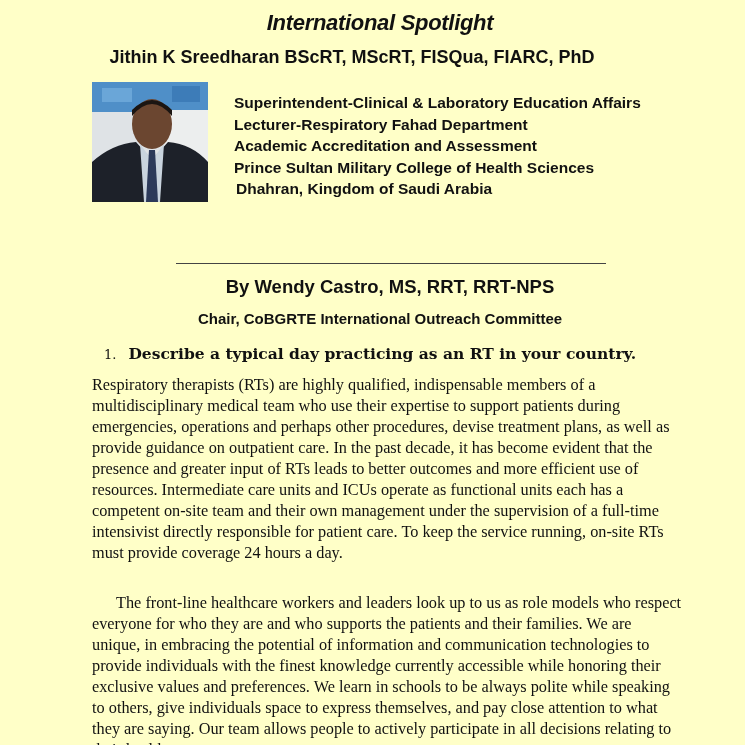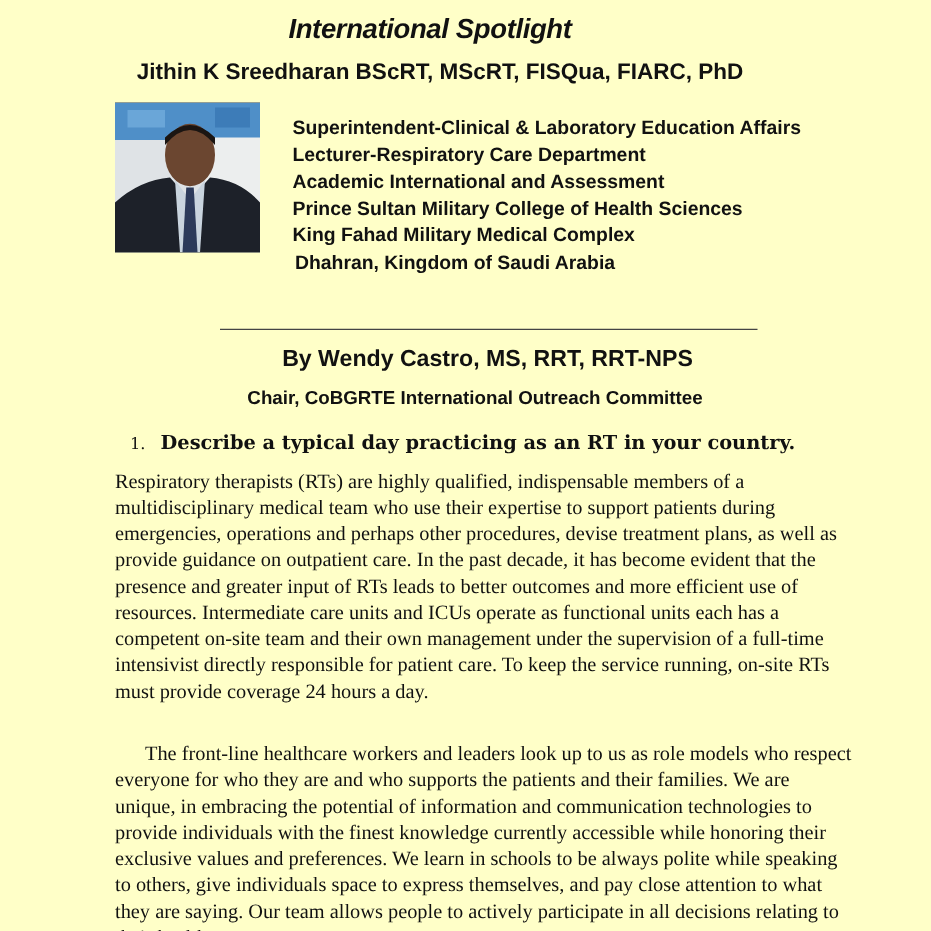--- a/index.html
+++ b/index.html
@@ -7,21 +7,21 @@
       width: 745px; height: 745px; overflow: hidden;
       background: #ffffc8;
       position: relative;
       color: #111;
     }
     .title {
       position: absolute; left: 0; width: 688px; top: 10px;
       text-align: center;
       font-family: "Liberation Sans", sans-serif;
       font-style: italic; font-weight: bold;
-      font-size: 22px; letter-spacing: -0.3px;
+      font-size: 22px; letter-spacing: -0.3px; padding-left: 36px;
     }
     .subject-name {
       position: absolute; left: 0; width: 704px; top: 47px;
       text-align: center;
       font-family: "Liberation Sans", sans-serif;
       font-weight: bold; font-size: 18px;
     }
     .photo {
       position: absolute; left: 92px; top: 82px; width: 116px; height: 120px;
       overflow: hidden;
@@ -83,24 +83,23 @@
     <ellipse cx="60" cy="42" rx="20" ry="25" fill="#6b4630"></ellipse>
     <path d="M40 34 Q60 10 80 34 L80 28 Q60 8 40 28 Z" fill="#1b1512"></path>
     <path d="M0 120 L0 80 Q20 62 44 60 L60 78 L76 60 Q100 62 116 80 L116 120 Z" fill="#1d2129"></path>
     <path d="M48 62 L60 78 L72 62 L68 120 L52 120 Z" fill="#c9d4de"></path>
     <path d="M57 68 L63 68 L66 120 L54 120 Z" fill="#2c3a5a"></path>
   </svg>
 </div>
 
 <ul class="affil">
   <li>Superintendent-Clinical &amp; Laboratory Education Affairs</li>
-  <li>Lecturer-Respiratory Care Department</li>
-  <li>Academic International and Assessment</li>
+  <li>Lecturer-Respiratory Fahad Department</li>
+  <li>Academic Accreditation and Assessment</li>
   <li>Prince Sultan Military College of Health Sciences</li>
-  <li>King Fahad Military Medical Complex</li>
   <li class="indent">Dhahran, Kingdom of Saudi Arabia</li>
 </ul>
 
 <div class="divider"></div>
 
 <div class="byline">By Wendy Castro, MS, RRT, RRT-NPS</div>
 <div class="byline-role">Chair, CoBGRTE International Outreach Committee</div>
 
 <div class="question">
   <span class="num">1.</span><span>Describe a typical day practicing as an RT in your country.</span>

